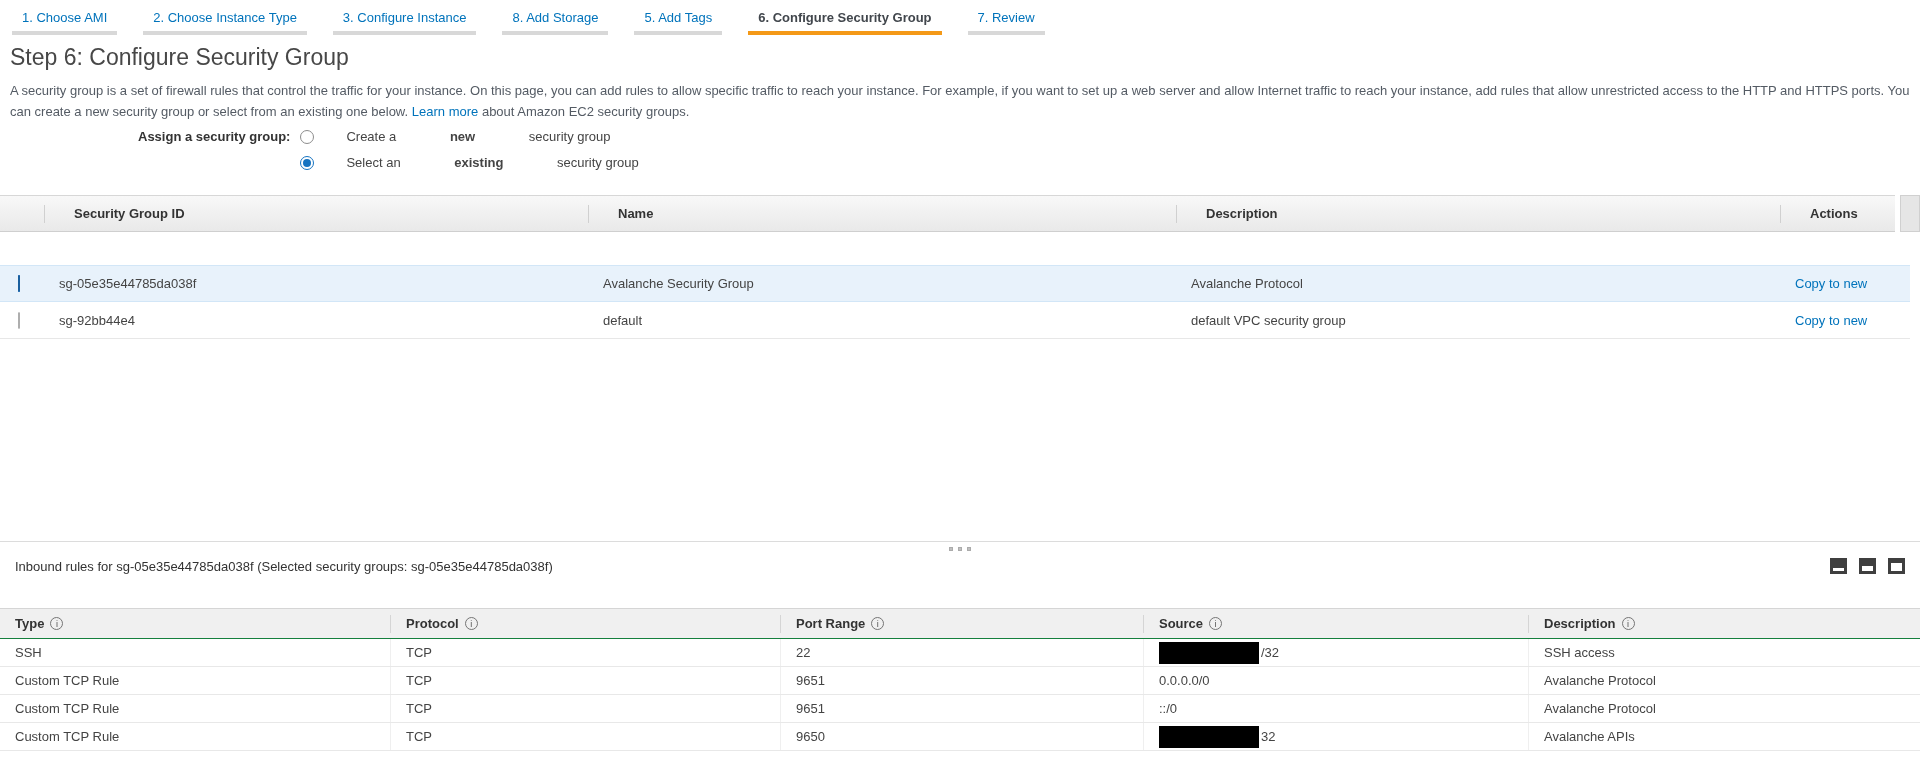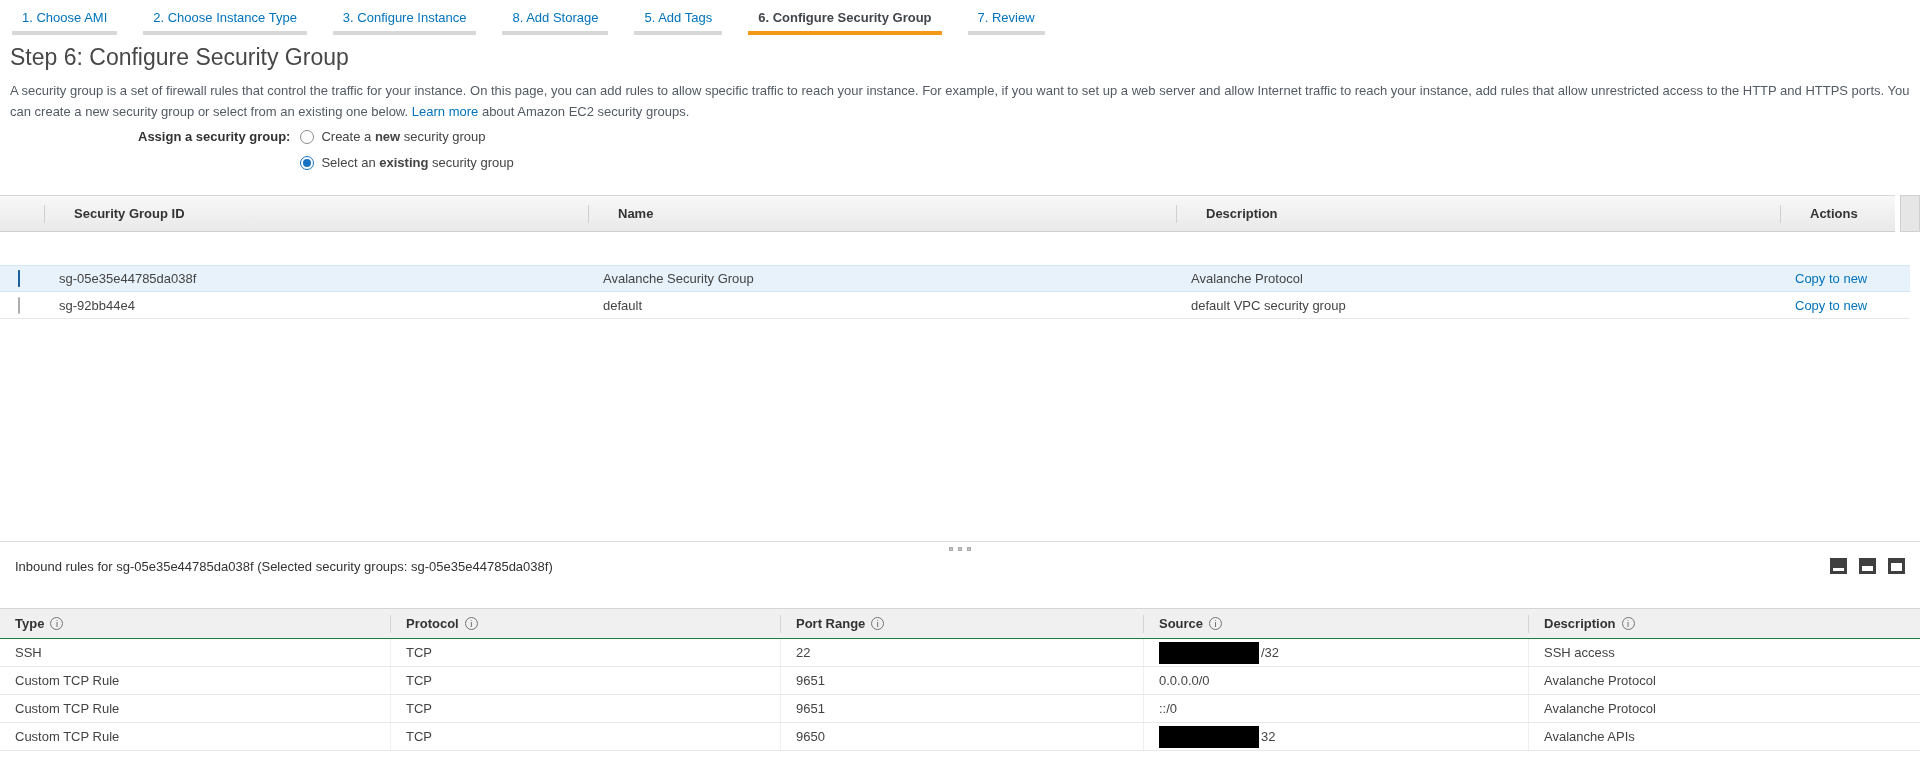--- a/index.html
+++ b/index.html
@@ -21,41 +21,41 @@
   .tab.active{color:#41464c;font-weight:bold;border-bottom-color:var(--accent-orange);}
 
   
   .page-title{position:absolute;top:44px;left:10px;font-size:23px;font-weight:400;color:#474747;}
   .desc{position:absolute;top:80px;left:10px;width:1905px;line-height:21px;color:#545b64;}
   .link{color:var(--link-blue);text-decoration:none;cursor:pointer;}
 
   
   .assign{position:absolute;top:128px;left:138px;display:flex;align-items:flex-start;}
   .assign-label{font-weight:bold;color:#333;margin-right:10px;line-height:18px;}
-  .radio-row{display:flex;align-items:center;margin-bottom:8px;cursor:pointer;line-height:18px;}
+  .radio-row{display:flex;align-items:center;margin-bottom:8px;cursor:pointer;line-height:18px;gap:25px;}
   .radio{width:14px;height:14px;border-radius:50%;border:1px solid #8d8d8d;background:#fff;
          margin-right:7px;position:relative;flex:0 0 auto;}
   .radio.selected{border-color:#1673c1;}
   .radio.selected::after{content:"";position:absolute;left:2px;top:2px;width:8px;height:8px;
          border-radius:50%;background:#1673c1;}
 
   
   .sg-table{position:absolute;top:195px;left:0;width:1920px;}
   .sg-header-wrap{position:relative;height:37px;}
   .sg-header{display:grid;grid-template-columns:44px 544px 588px 604px 1fr;align-items:center;
        height:37px;margin-right:25px;background:linear-gradient(#f8f8f8,#e9e9e9);
        border-top:1px solid #d7d7d7;border-bottom:1px solid #cfcfcf;}
   .sg-header .hcell{font-weight:bold;color:#333;padding-left:29px;height:18px;line-height:18px;
        border-left:1px solid #d0d0d0;}
   .sg-header .hcell.first{border-left:none;}
   .sg-scroll-stub{position:absolute;right:0;top:0;width:20px;height:37px;background:#e6e6e6;
        border:1px solid #d0d0d0;}
   .sg-gap{height:33px;}
   .sg-row{display:grid;grid-template-columns:44px 544px 588px 604px 1fr;align-items:center;
-       height:27px;margin-right:10px;border-bottom:1px solid #e7e7e7;cursor:pointer;}
+       height:37px;margin-right:10px;border-bottom:1px solid #e7e7e7;cursor:pointer;}
   .sg-row.selected{background:var(--row-highlight);border-top:1px solid #d2e6f7;
        border-bottom:1px solid #d2e6f7;}
   .sg-row .cell{padding-left:15px;}
   .checkbox{width:15px;height:15px;margin-left:18px;border-radius:3px;border:1px solid #aeaeae;
        background:#fafafa;cursor:pointer;}
   .checkbox.checked{background:var(--checkbox-blue);border-color:#1a5f9e;}
 
   
   .splitter{position:absolute;top:541px;left:0;width:1920px;border-top:1px solid #dcdcdc;
        padding-top:5px;cursor:row-resize;}

